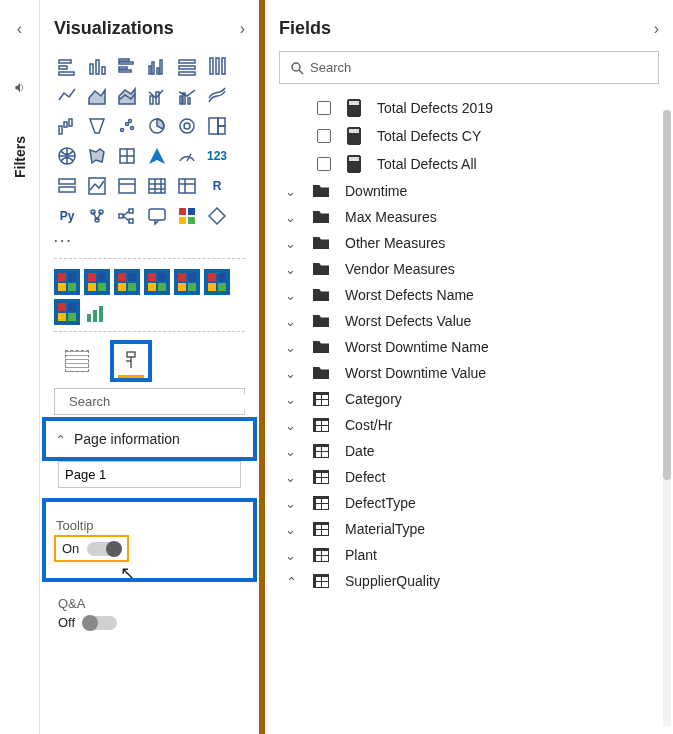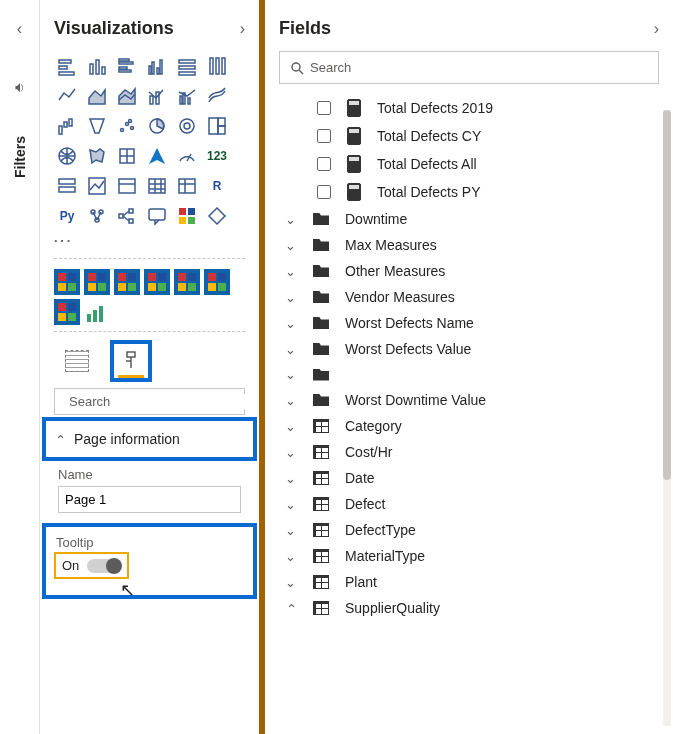--- a/index.html
+++ b/index.html
@@ -56,21 +56,21 @@
     padding: 8px 14px 4px 14px;
   }
   .viz-icon {
     width: 26px; height: 26px;
     display: flex; align-items:center; justify-content:center;
     font-size: 16px;
     color: #4b5563;
     cursor: pointer;
   }
   .viz-icon .txt { font-size: 12px; font-weight: bold; }
-  .viz-icon .txt.orange { color:#14532d; }
+  .viz-icon .txt.orange { color:#0369a1; }
   .viz-icon .txt.blue { color:#1f4e9c; }
   .viz-icon svg { width:20px; height:20px; }
   .viz-icon svg * { stroke:#3b5b8c; fill:none; stroke-width:1.5; }
   .dots { padding: 0 14px 6px 14px; color:#605e5c; letter-spacing:2px; font-weight:bold; cursor:pointer;}
   .divider-dashed { border-top: 1px dashed #c8c6c4; margin: 4px 14px; }
   .custom-row {
     display:flex; gap:4px; flex-wrap:wrap;
     padding: 6px 14px 2px 14px;
   }
   .cust-viz {
@@ -524,35 +524,43 @@
         </svg>
       <input placeholder="Search" style="">
     </div>
 
     <div class="fmt-section-head boxed">
       <span class="chevron-sm up">⌄</span>
       <span>Page information</span>
     </div>
 
     <div class="fmt-body">
-      <div class="fmt-label">Name</div>
       <input class="name-input" value="Page 1" style="">
     </div>
 
     <div class="tooltip-wrap" style="position:relative;">
-      <div class="fmt-label" style="margin-top:0">Tooltip</div>
+      <div class="fmt-label" style="margin-top:8px">Tooltip</div>
       <div class="toggle-row yellow-outline">
         <span>On</span>
         <div class="switch on">
             <div class="knob"></div>
           </div>
       </div>
       <div class="cursor-arrow" style="left:74px; bottom:-6px;">↖</div>
     </div>
 
+    <div class="fmt-body">
+      <div class="fmt-label">Q&amp;A</div>
+      <div class="toggle-row">
+        <span>Off</span>
+        <div class="switch off">
+            <div class="knob"></div>
+          </div>
+      </div>
+    </div>
   </div>
 
   <div class="fields-panel">
     <div class="panel-header">
       <div class="panel-title">Fields</div>
       <div class="panel-chevron">›</div>
     </div>
     <div class="search-box">
       <svg class="mag-svg">
           <circle cx="6" cy="6" r="4"></circle>
@@ -570,25 +578,20 @@
         <div class="field-row indented">
           <span class="checkbox"></span>
           <span class="calc-icon"></span>
           <span>Total Defects CY</span>
         </div>
         <div class="field-row indented">
           <span class="checkbox"></span>
           <span class="calc-icon"></span>
           <span>Total Defects All</span>
         </div>
-        <div class="field-row indented">
-          <span class="checkbox"></span>
-          <span class="calc-icon"></span>
-          <span>Total Defects PY</span>
-        </div>
         <div class="field-row">
           <span class="chevron-sm">⌄</span>
           <span class="folder-icon"></span>
           <span>Downtime</span>
         </div>
         <div class="field-row">
           <span class="chevron-sm">⌄</span>
           <span class="folder-icon"></span>
           <span>Max Measures</span>
         </div>
@@ -608,20 +611,21 @@
           <span>Worst Defects Name</span>
         </div>
         <div class="field-row">
           <span class="chevron-sm">⌄</span>
           <span class="folder-icon"></span>
           <span>Worst Defects Value</span>
         </div>
         <div class="field-row">
           <span class="chevron-sm">⌄</span>
           <span class="folder-icon"></span>
+          <span>Worst Downtime Name</span>
         </div>
         <div class="field-row">
           <span class="chevron-sm">⌄</span>
           <span class="folder-icon"></span>
           <span>Worst Downtime Value</span>
         </div>
         <div class="field-row">
           <span class="chevron-sm">⌄</span>
           <span class="table-icon"></span>
           <span>Category</span>

